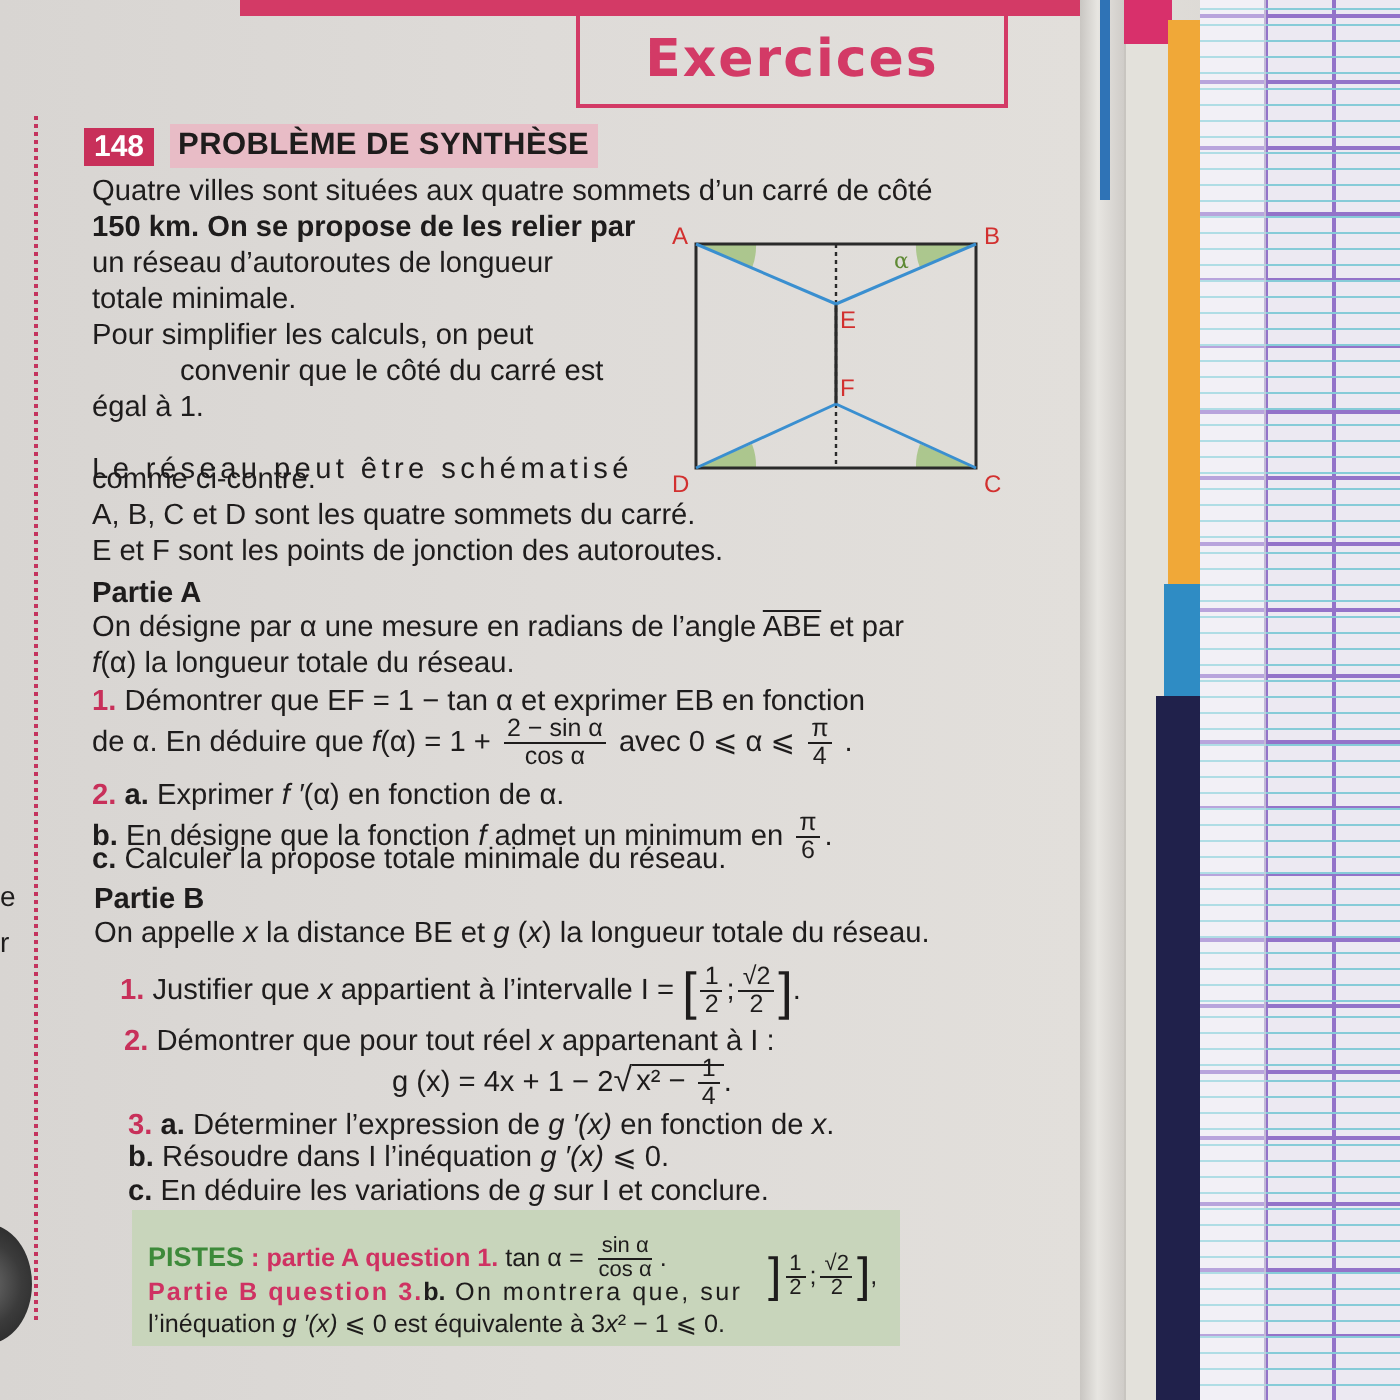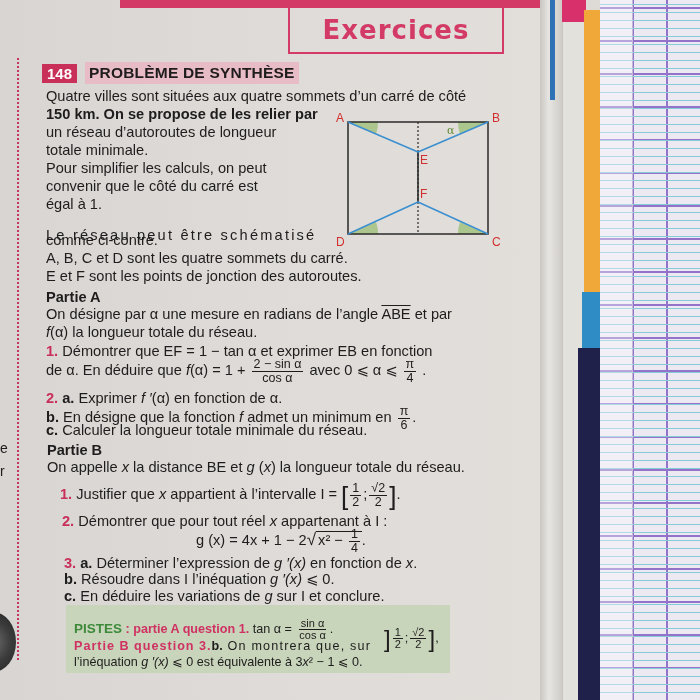--- a/index.html
+++ b/index.html
@@ -110,21 +110,21 @@
   <div class="ex-head">
     <span class="ex-num">148</span>
     <span class="ex-title">PROBLÈME DE SYNTHÈSE</span>
   </div>
 
   <div class="txt" style="top:88px;">Quatre villes sont situées aux quatre sommets d’un carré de côté</div>
   <div class="txt" style="top:106px;font-weight:bold;">150 km. On se propose de les relier par</div>
   <div class="txt" style="top:124px;">un réseau d’autoroutes de longueur</div>
   <div class="txt" style="top:142px;">totale minimale.</div>
   <div class="txt" style="top:160px;">Pour simplifier les calculs, on peut</div>
-  <div class="txt" style="top:178px;">convenir que le côté du carré est</div>
+  <div class="txt" style="top:178px;margin-left:44px;">convenir que le côté du carré est</div>
   <div class="txt" style="top:196px;">égal à 1.</div>
   <div class="txt spaced" style="top:227px;">Le réseau peut être schématisé</div>
   <div class="txt" style="top:232px;">comme ci-contre.</div>
   <div class="txt" style="top:250px;">A, B, C et D sont les quatre sommets du carré.</div>
   <div class="txt" style="top:268px;">E et F sont les points de jonction des autoroutes.</div>
 
   <svg class="diagram" viewBox="0 0 180 140">
     <path d="M18,12 L48,12 A30,30 0 0 1 46,24 Z" fill="#9fc07a" opacity="0.8"></path>
     <path d="M158,12 L128,12 A30,30 0 0 0 130,24 Z" fill="#9fc07a" opacity="0.8"></path>
     <path d="M18,124 L48,124 A30,30 0 0 0 46,112 Z" fill="#9fc07a" opacity="0.8"></path>
@@ -169,21 +169,21 @@
   <div class="lst" style="left:46px; top:390px;">
     <span class="red">2.</span><span class="bold"> a.</span><span> Exprimer </span><span class="ital">f ′</span><span>(α) en fonction de α.</span>
   </div>
   <div class="lst" style="left:46px; top:405px;">
     <span class="bold">b.</span><span> En désigne que la fonction </span><span class="ital">f</span><span> admet un minimum en </span><span class="frac">
         <span class="num">π</span>
         <span class="den">6</span>
       </span><span>.</span>
   </div>
   <div class="lst" style="left:46px; top:422px;">
-    <span class="bold">c.</span><span> Calculer la longueur totale minimale du réseau.</span>
+    <span class="bold">c.</span><span> Calculer la propose totale minimale du réseau.</span>
   </div>
 
   <div class="txt bold" style="top:442px; left:47px;">Partie B</div>
   <div class="txt" style="top:459px; left:47px;">
     <span>On appelle </span><span class="ital">x</span><span> la distance BE et </span><span class="ital">g</span><span> (</span><span class="ital">x</span><span>) la longueur totale du réseau.</span>
   </div>
 
   <div class="lst" style="left:60px; top:482px;">
     <span class="red">1.</span><span> Justifier que </span><span class="ital">x</span><span> appartient à l’intervalle  I = </span><span class="bracket">[</span><span class="frac">
         <span class="num">1</span>

